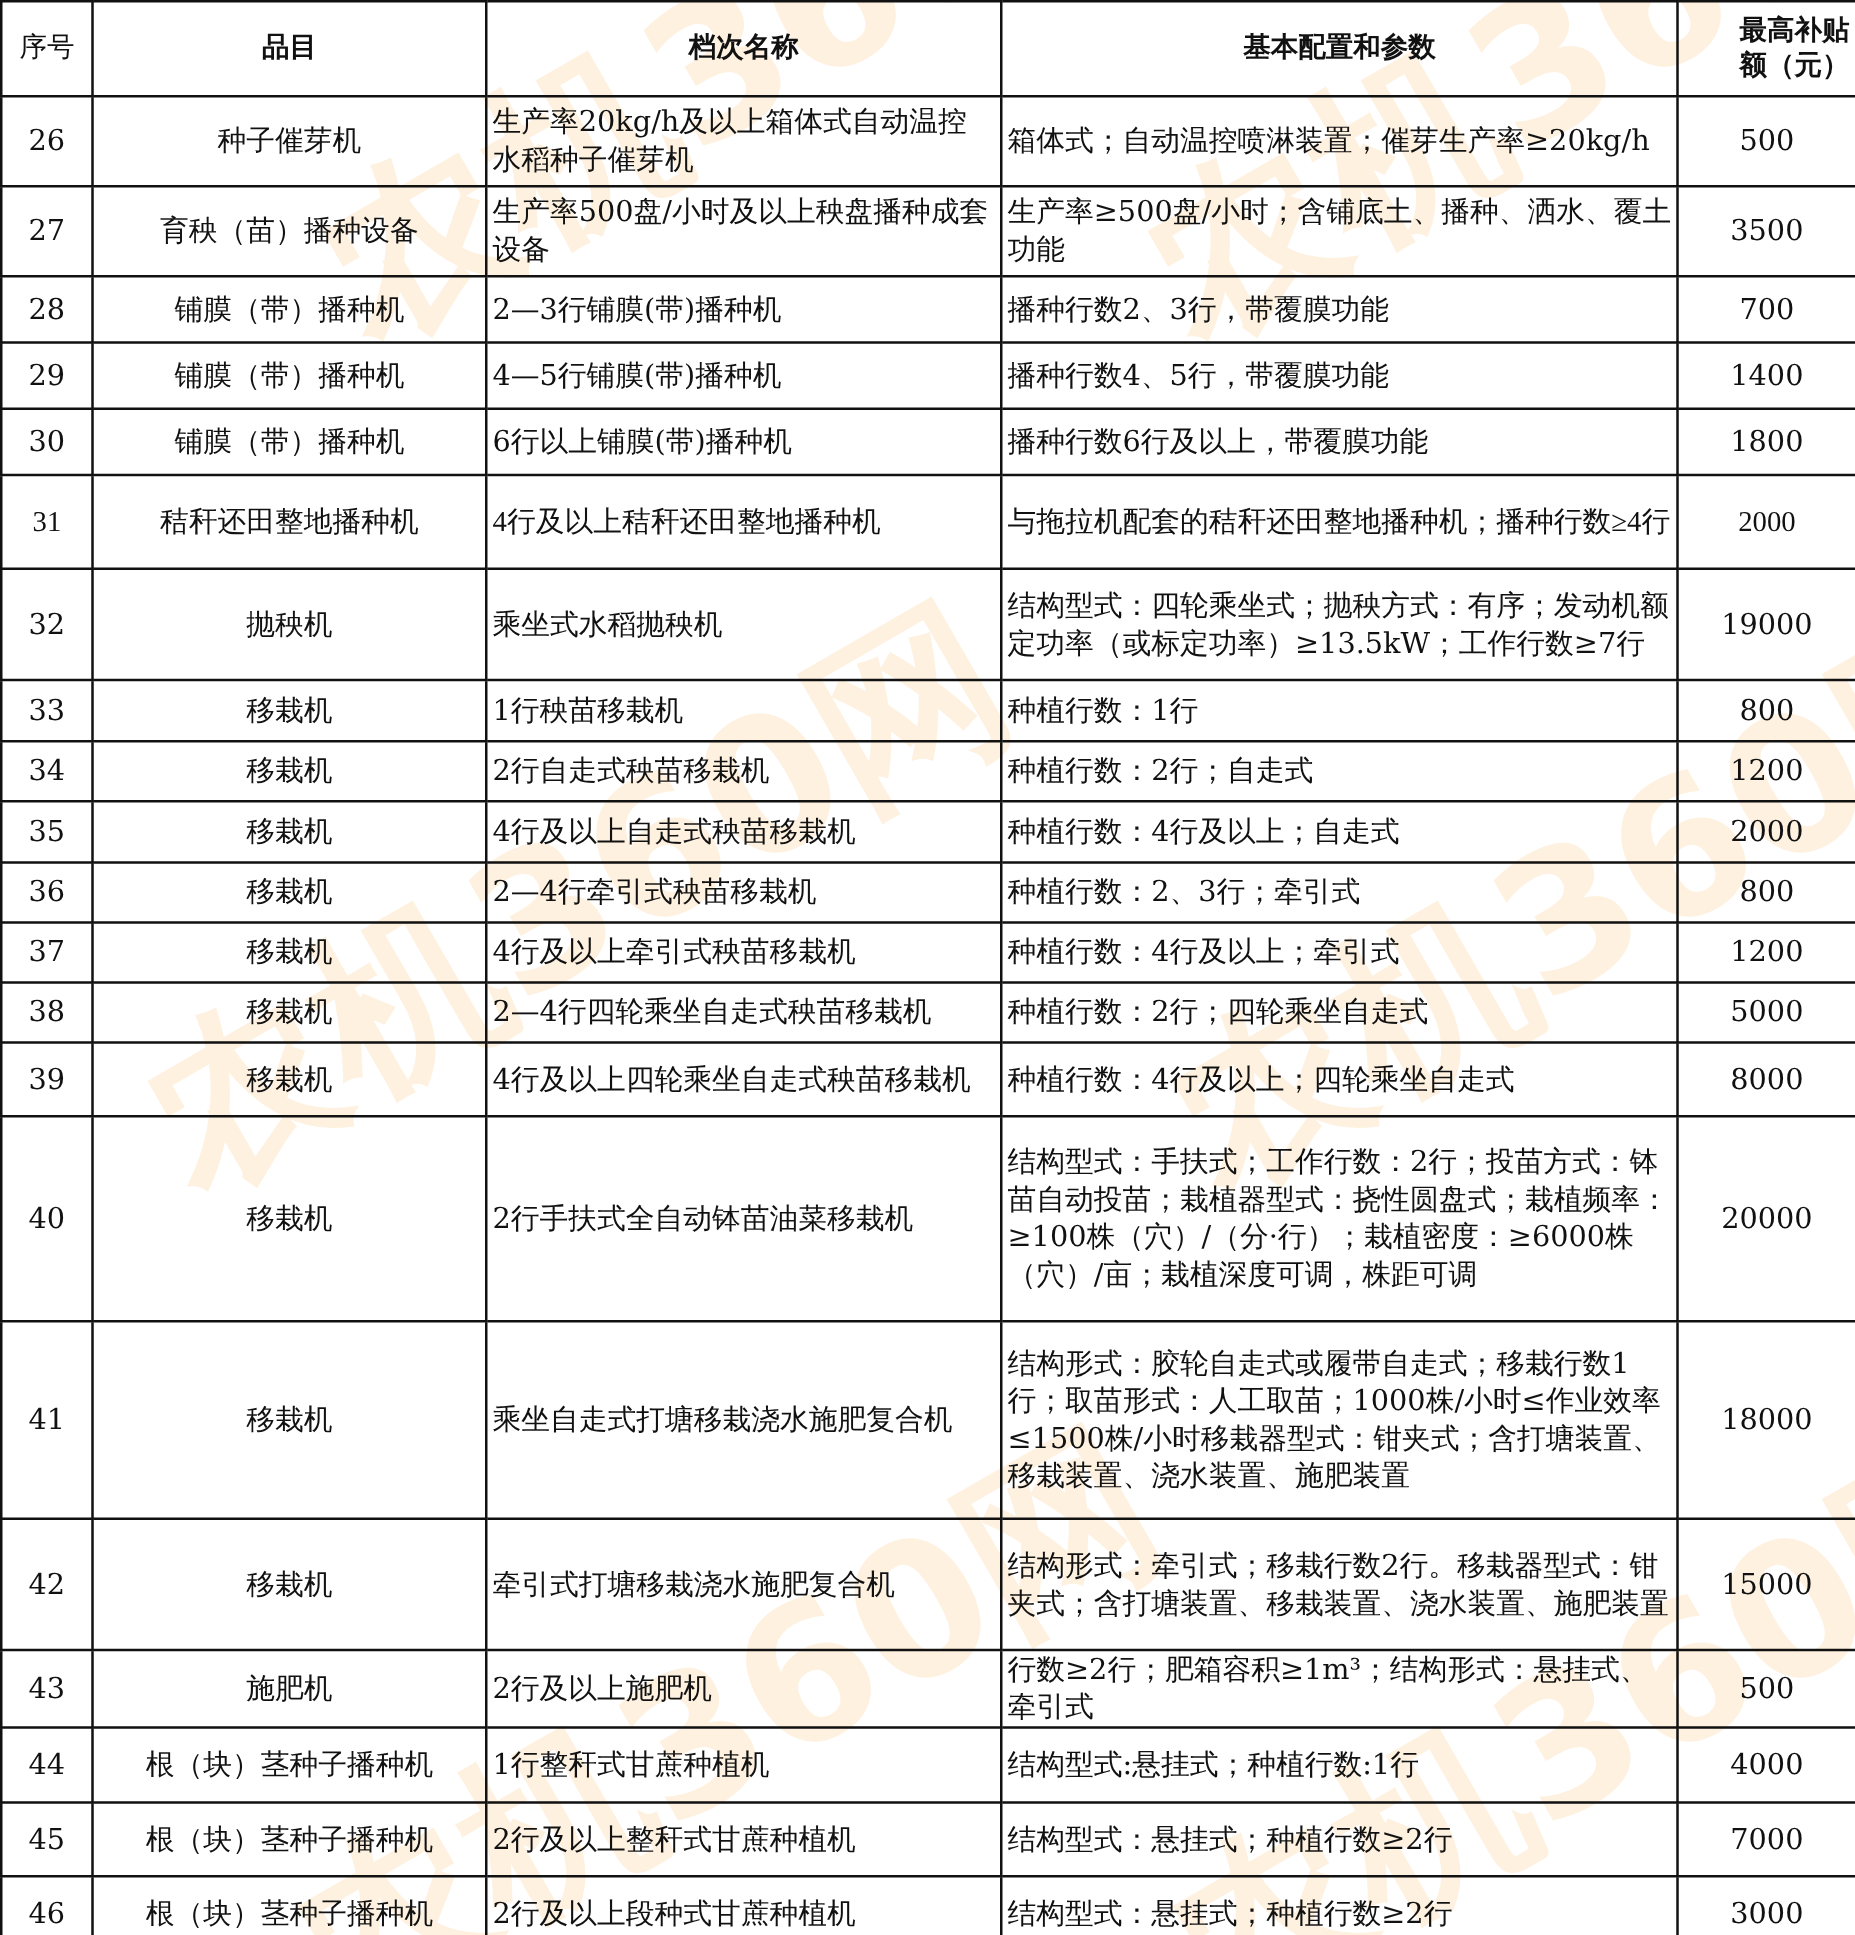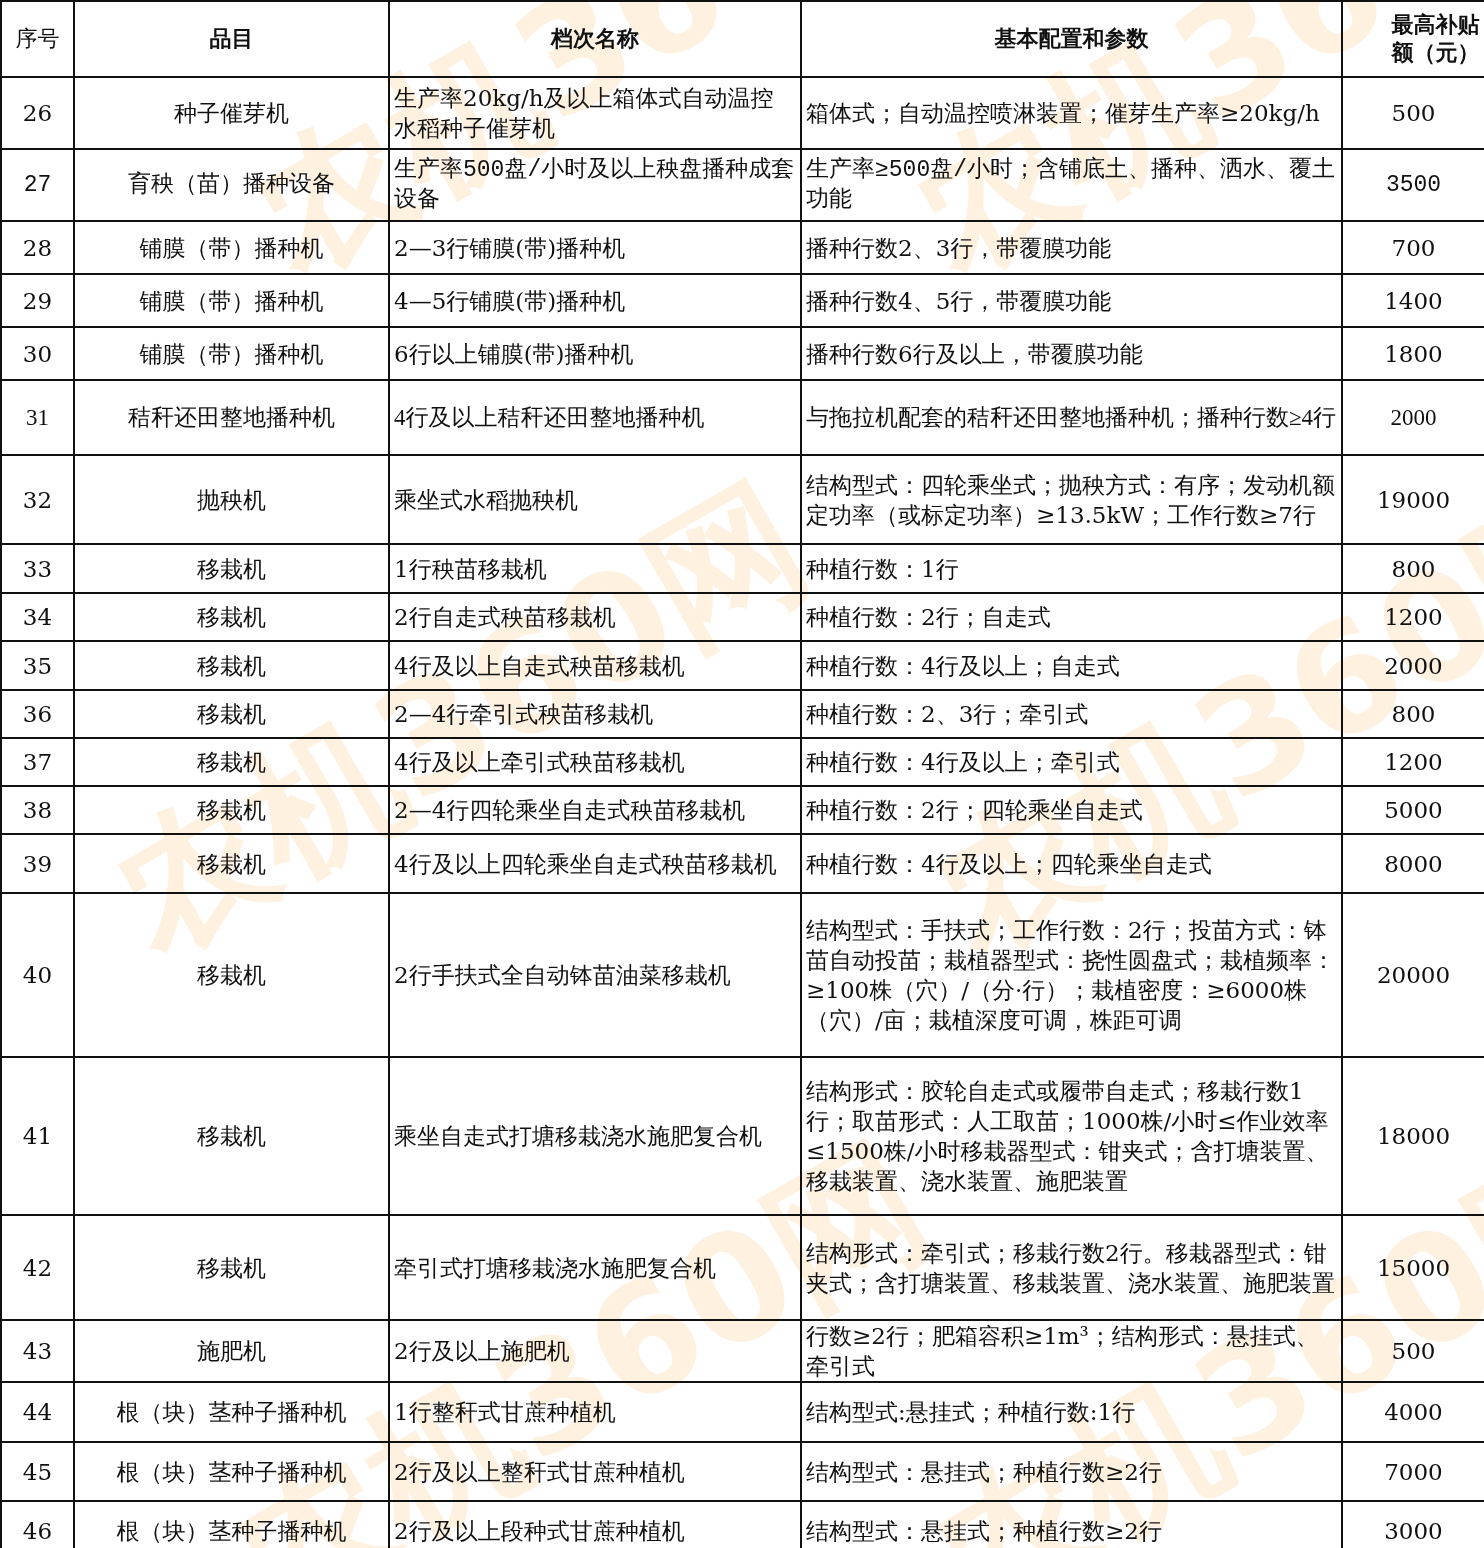--- a/index.html
+++ b/index.html
@@ -45,21 +45,21 @@
     </tr>
   </thead>
   <tbody id="tbody">
       <tr style="height: 72px;">
         <td class="c">26</td>
         <td class="c">种子催芽机</td>
         <td class="l">生产率20kg/h及以上箱体式自动温控水稻种子催芽机</td>
         <td class="l">箱体式；自动温控喷淋装置；催芽生产率≥20kg/h</td>
         <td class="c">500</td>
       </tr>
-      <tr style="height: 72px; font-family: Liberation Mono, monospace;">
+      <tr style="height: 72px;">
         <td class="c">27</td>
         <td class="c">育秧（苗）播种设备</td>
         <td class="l">生产率500盘/小时及以上秧盘播种成套设备</td>
         <td class="l">生产率≥500盘/小时；含铺底土、播种、洒水、覆土功能</td>
         <td class="c">3500</td>
       </tr>
       <tr style="height: 53px;">
         <td class="c">28</td>
         <td class="c">铺膜（带）播种机</td>
         <td class="l">2—3行铺膜(带)播种机</td>

